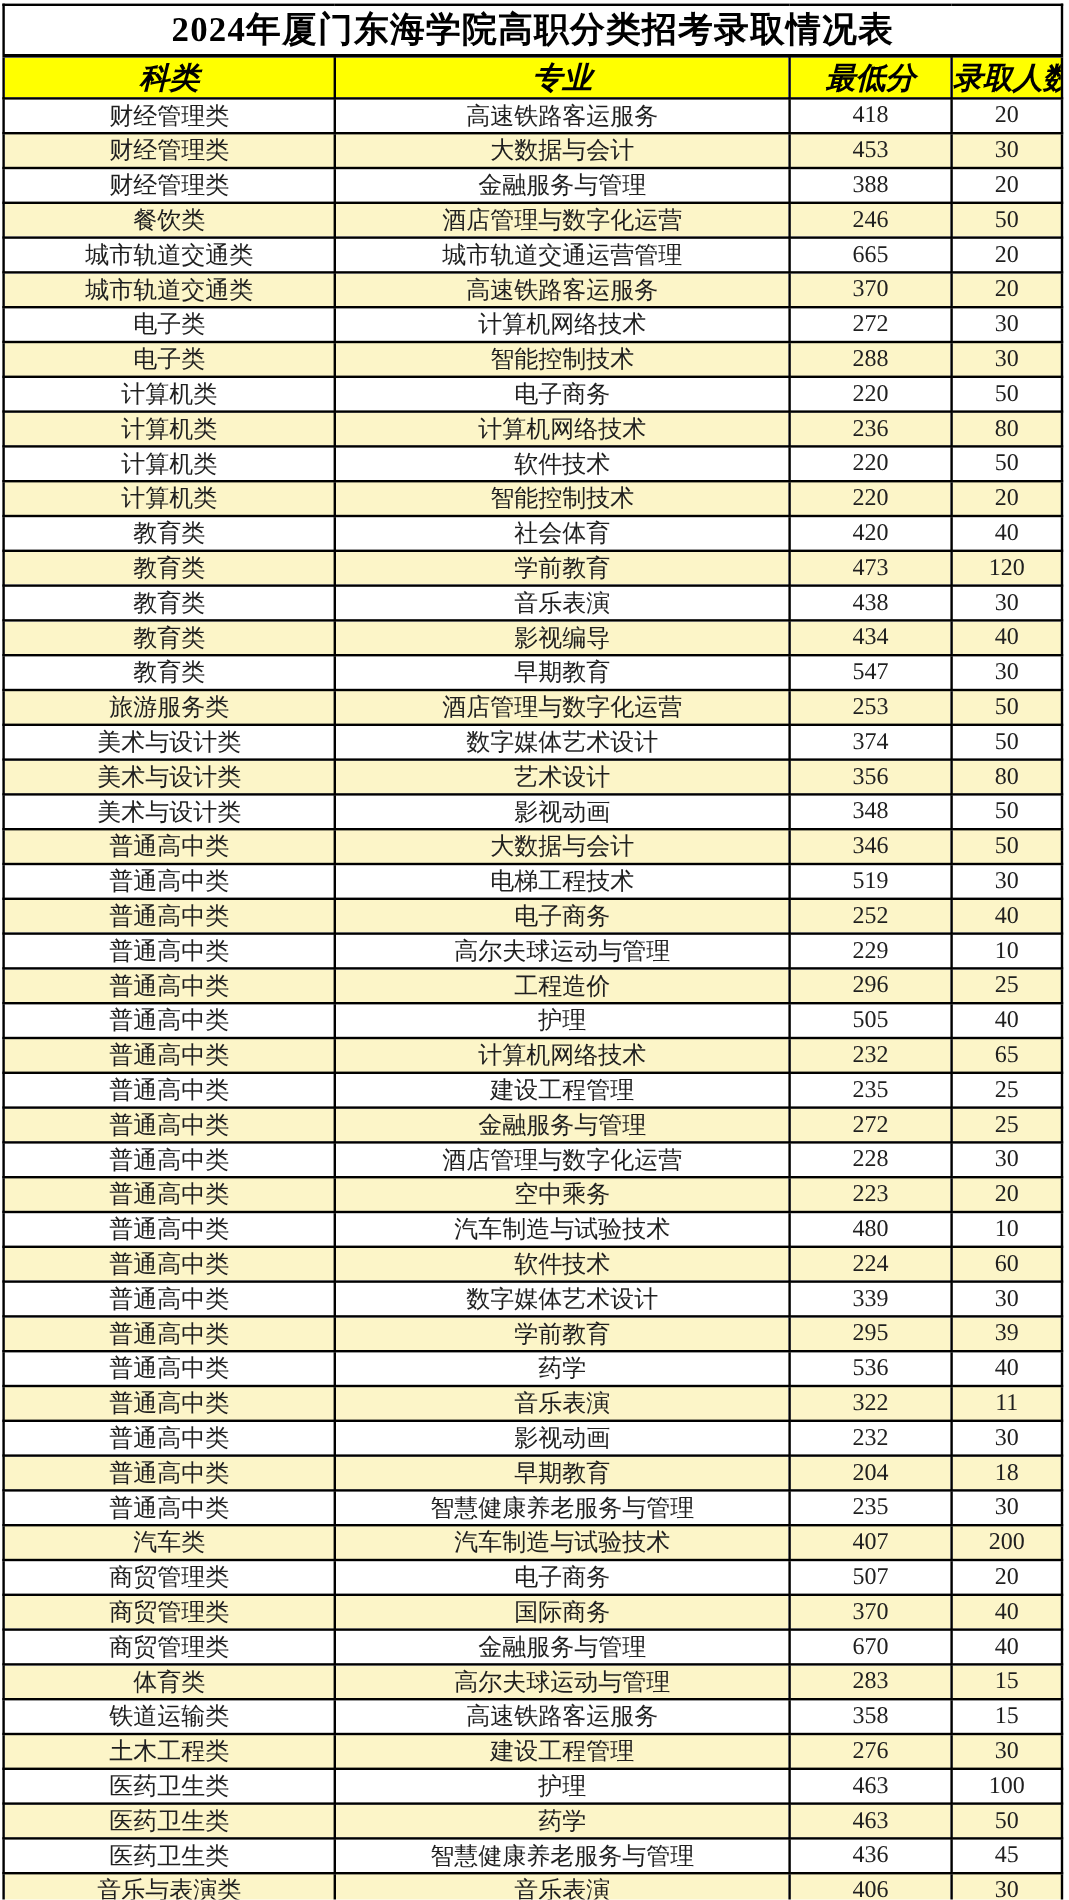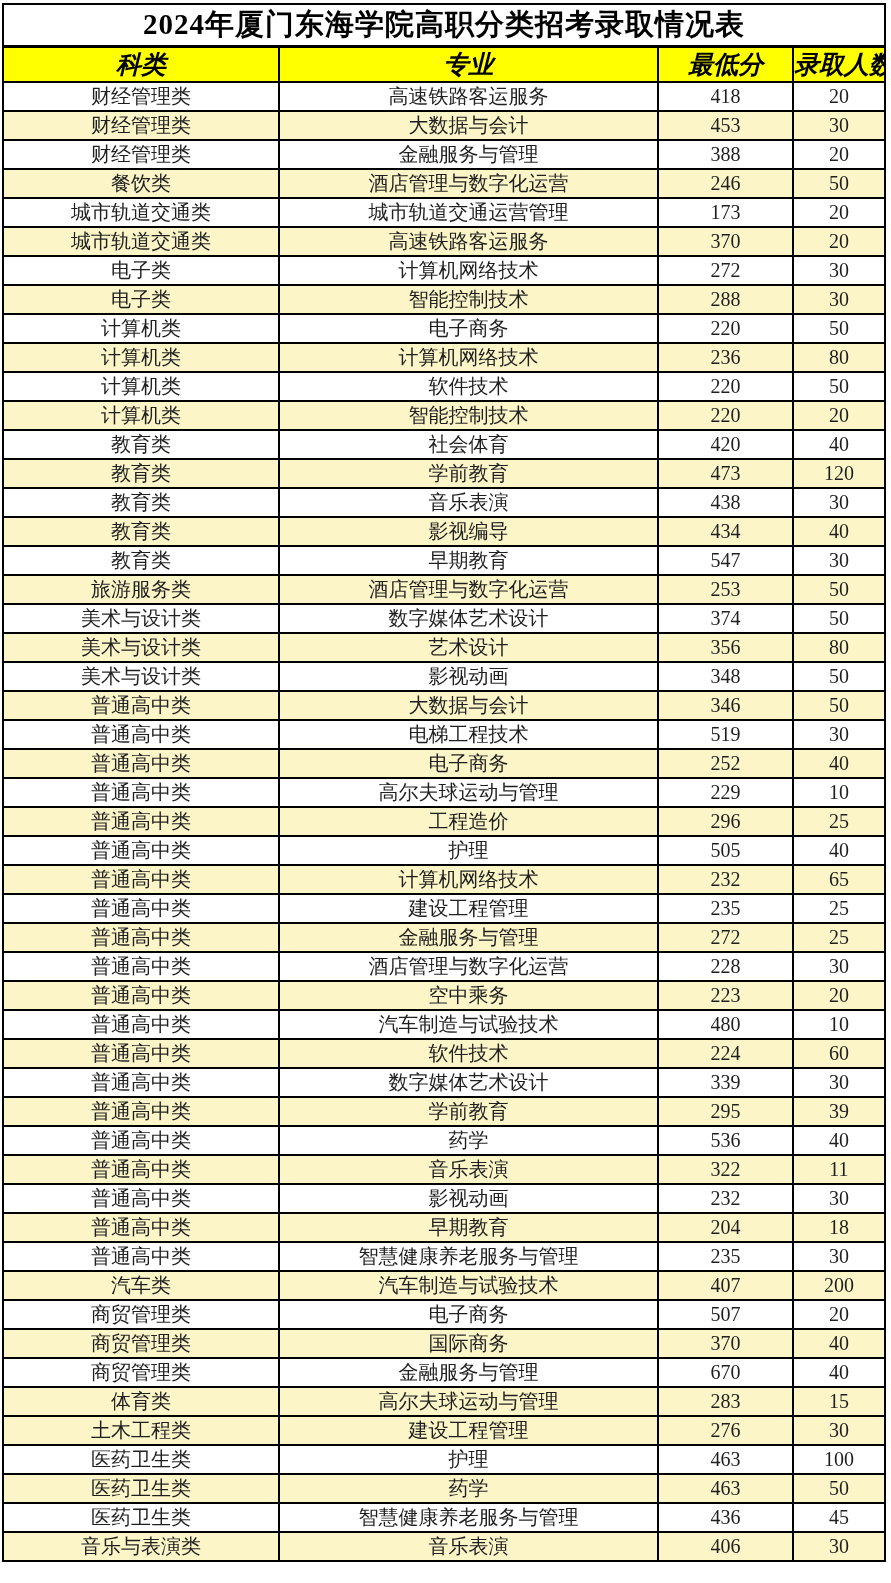--- a/index.html
+++ b/index.html
@@ -106,21 +106,21 @@
         </tr>
         <tr class="alt">
           <td>餐饮类</td>
           <td>酒店管理与数字化运营</td>
           <td>246</td>
           <td>50</td>
         </tr>
         <tr>
           <td>城市轨道交通类</td>
           <td>城市轨道交通运营管理</td>
-          <td>173</td>
+          <td>665</td>
           <td>20</td>
         </tr>
         <tr class="alt">
           <td>城市轨道交通类</td>
           <td>高速铁路客运服务</td>
           <td>370</td>
           <td>20</td>
         </tr>
         <tr>
           <td>电子类</td>
@@ -353,20 +353,26 @@
         <tr>
           <td>商贸管理类</td>
           <td>金融服务与管理</td>
           <td>670</td>
           <td>40</td>
         </tr>
         <tr class="alt">
           <td>体育类</td>
           <td>高尔夫球运动与管理</td>
           <td>283</td>
+          <td>15</td>
+        </tr>
+        <tr>
+          <td>铁道运输类</td>
+          <td>高速铁路客运服务</td>
+          <td>358</td>
           <td>15</td>
         </tr>
         <tr class="alt">
           <td>土木工程类</td>
           <td>建设工程管理</td>
           <td>276</td>
           <td>30</td>
         </tr>
         <tr>
           <td>医药卫生类</td>

